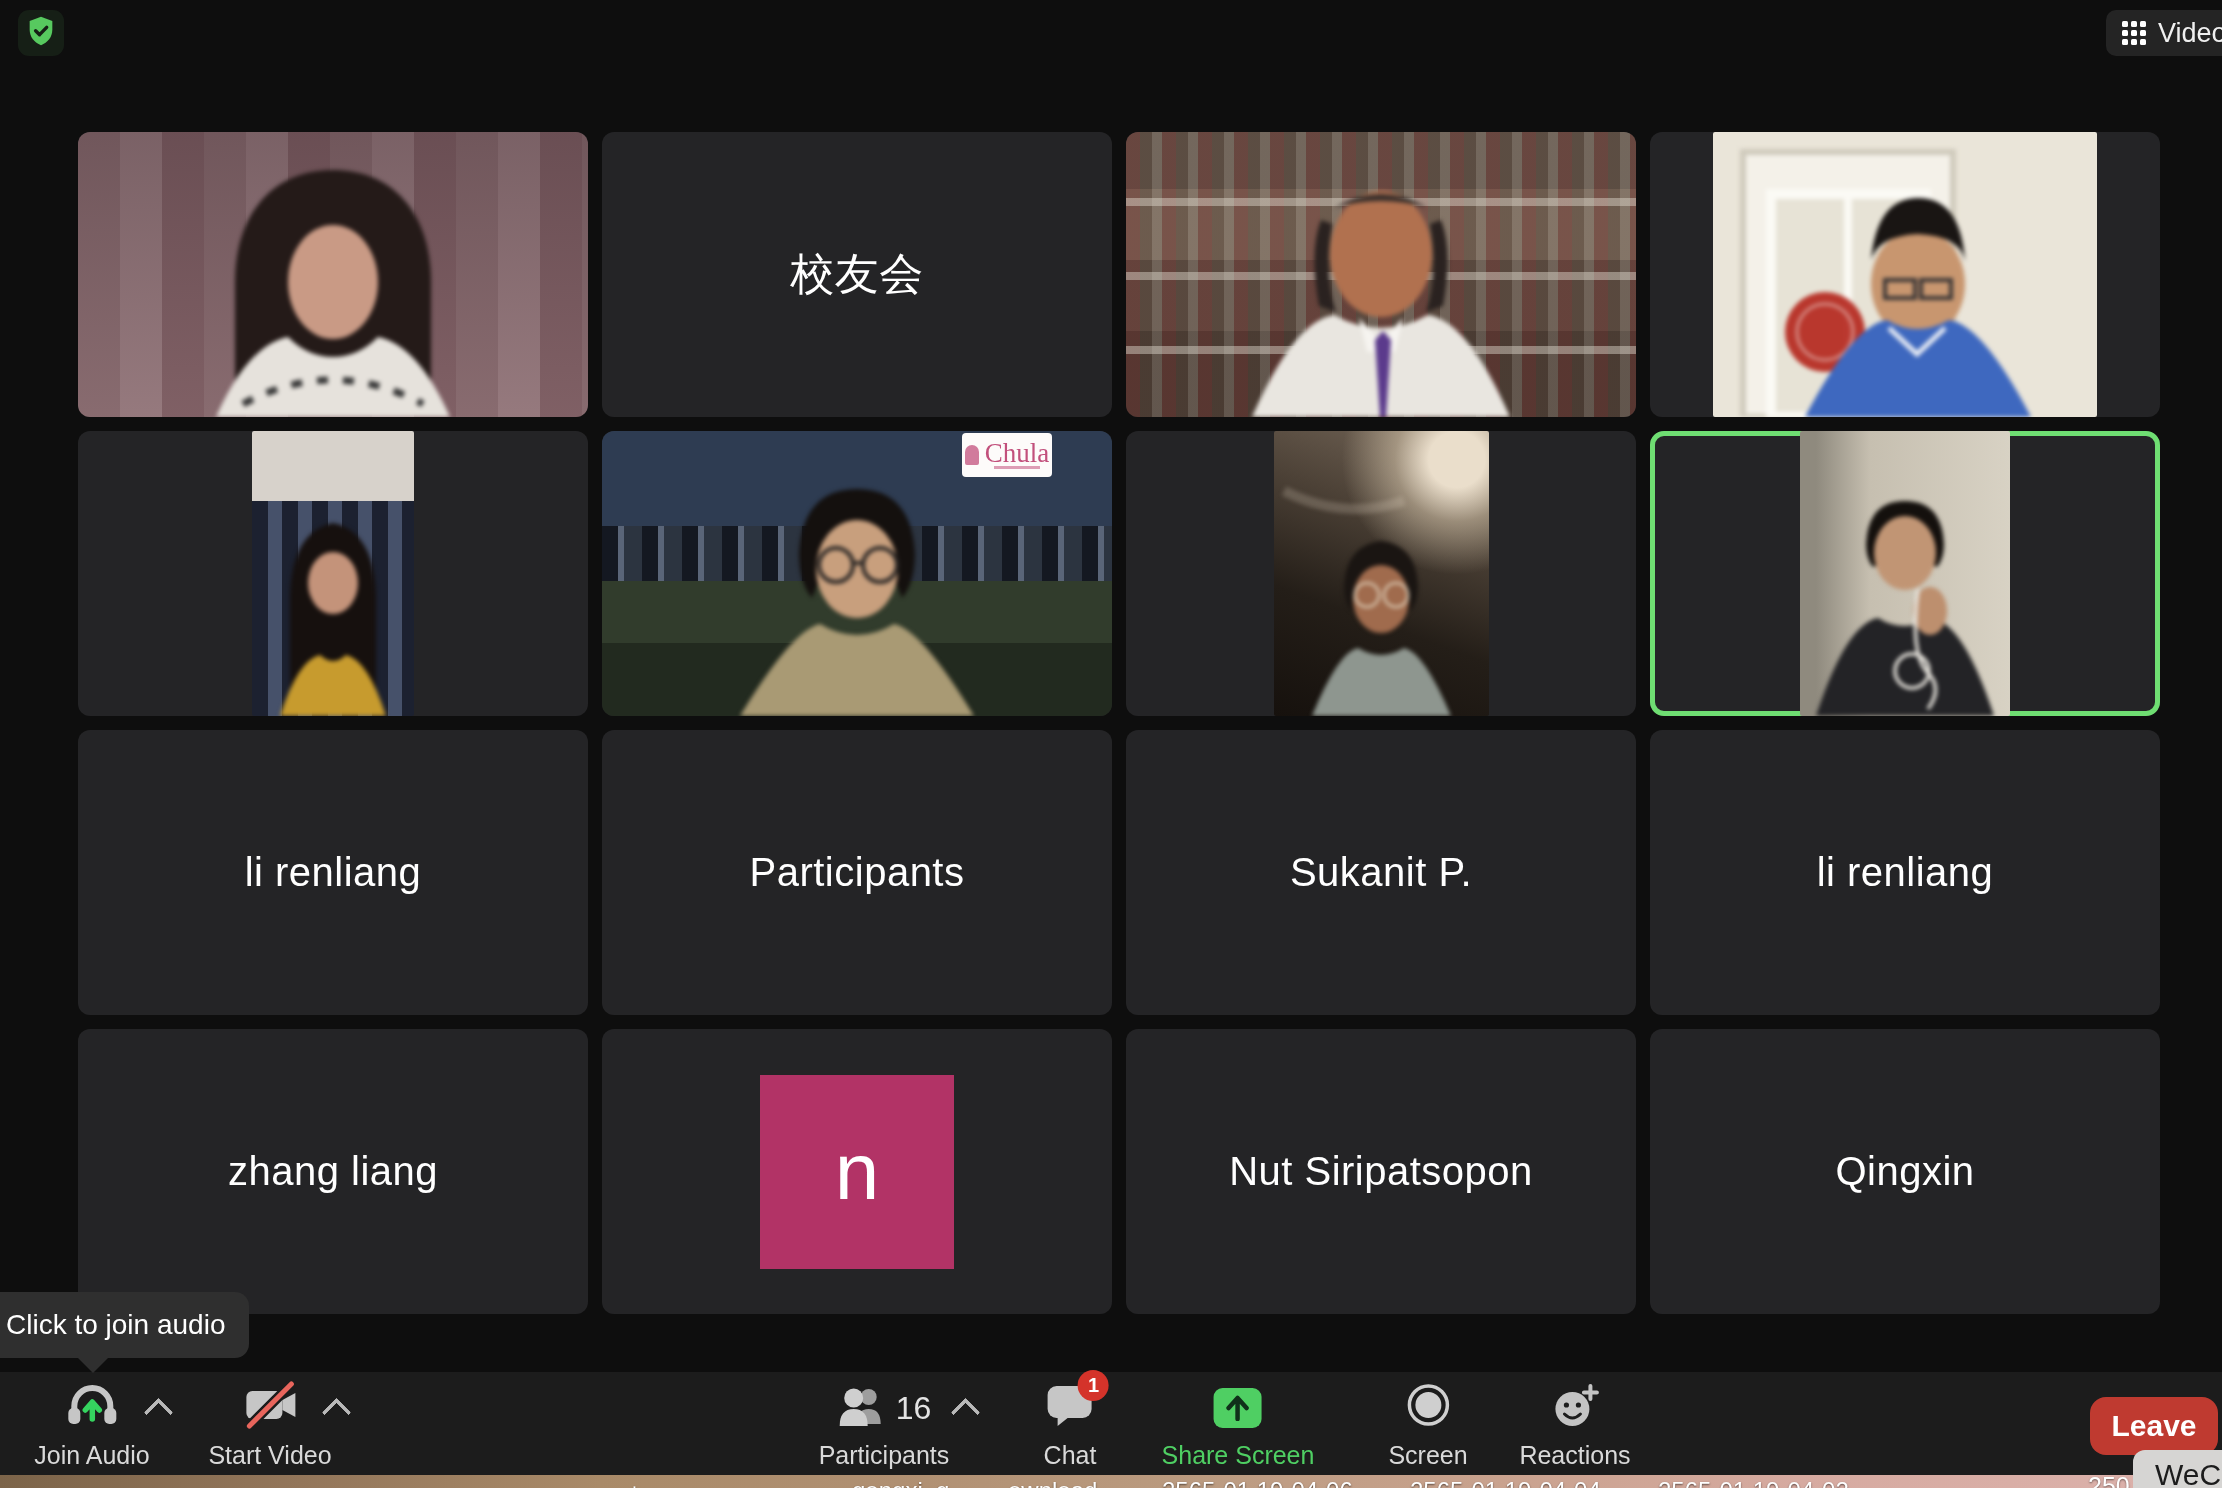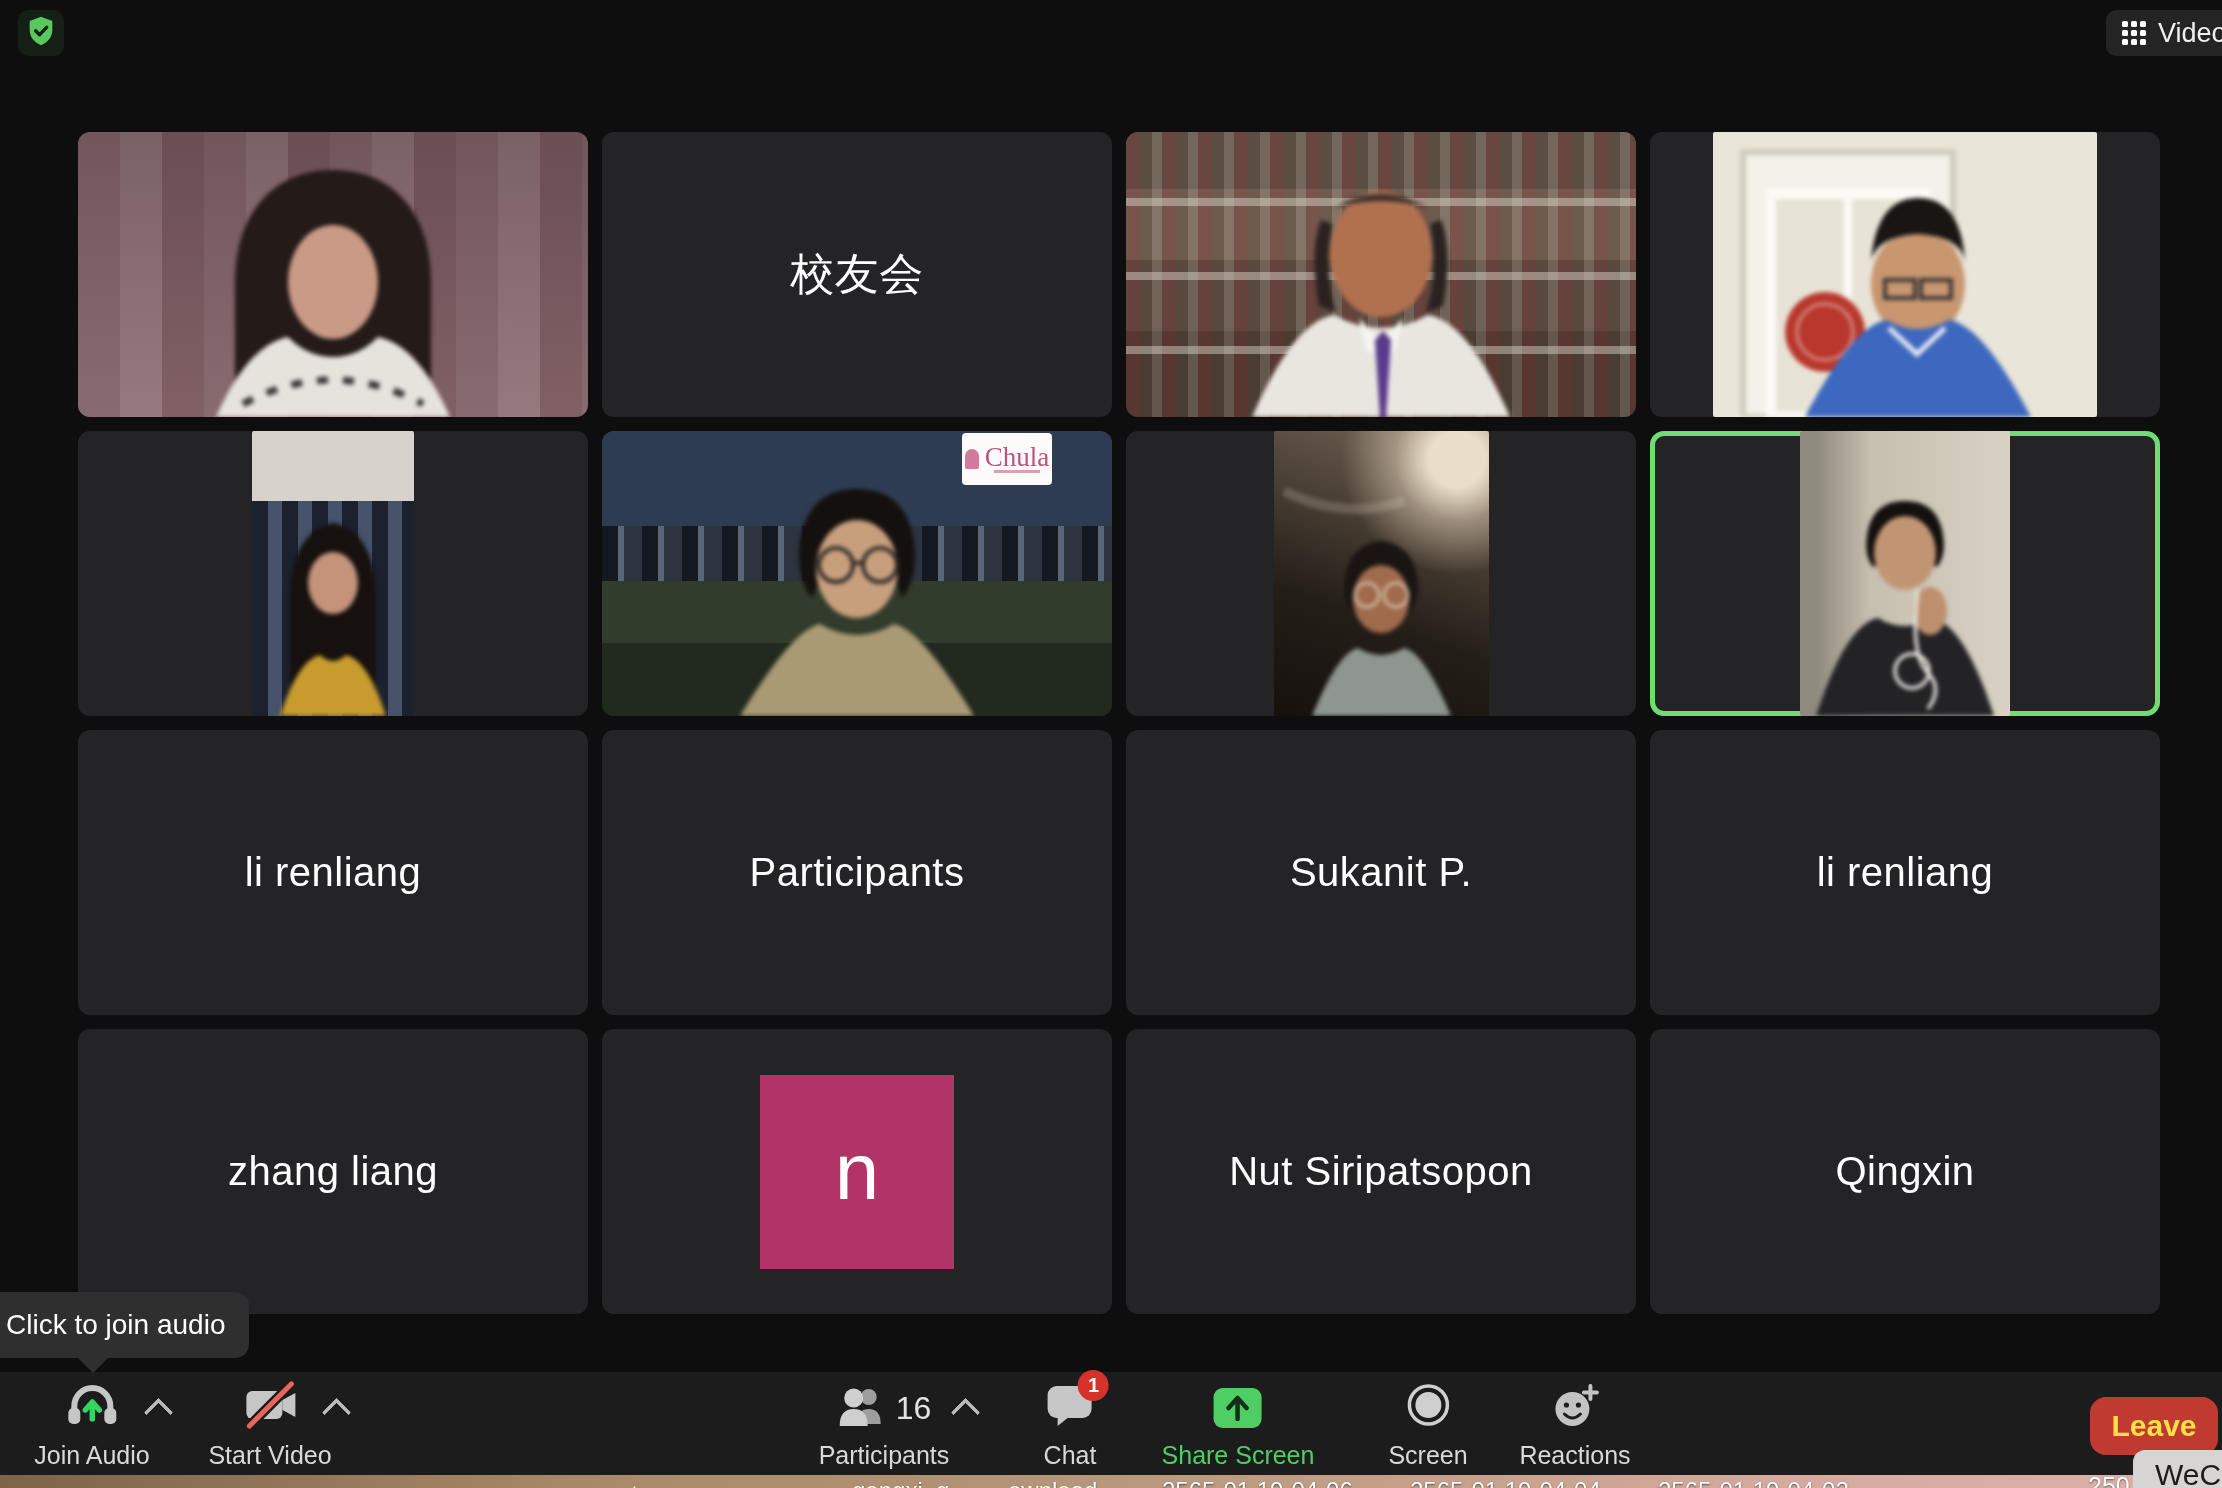--- a/index.html
+++ b/index.html
@@ -39,21 +39,21 @@
   .bg-skyline{background:
      linear-gradient(180deg,rgba(0,0,0,0) 0 150px,#313c2c 150px 212px,#222a1f 212px),
      linear-gradient(180deg,#2e3c52 0 95px,rgba(0,0,0,0) 95px),
      repeating-linear-gradient(90deg,#141821 0 16px,#5a6578 16px 22px,#2c3440 22px 40px);}
   .bg-car{background:
      radial-gradient(circle at 85% 10%,#eadecb 0 28px,rgba(214,198,172,.55) 62px,rgba(0,0,0,0) 115px),
      linear-gradient(200deg,#76685a 0%,#4d4237 32%,#241e18 64%,#16110d 100%);}
   .bg-beige{background:
      linear-gradient(90deg,#8f8a7e 0 16px,#c6bfb0 70px,#d8d2c4 100%);}
   
-  #chula{right:60px;top:2px;width:90px;height:52px;background:#fdfbfa;border-radius:4px;
+  #chula{right:60px;top:2px;width:90px;height:44px;background:#fdfbfa;border-radius:4px;
     display:flex;align-items:center;justify-content:center;gap:6px;z-index:3;}
   #chula .emblem{width:14px;height:20px;background:var(--chula-pink,#c2507c);border-radius:7px 7px 2px 2px;opacity:.75;}
   #chula .ctext{font-family:"Liberation Serif","DejaVu Serif",serif;color:var(--chula-pink,#c2507c);font-size:27px;line-height:22px;}
   #chula .sub{width:46px;height:3px;background:var(--chula-pink,#c2507c);opacity:.55;margin-top:2px;}
   
   .avatar{width:194px;height:194px;background:var(--avatar-pink,#b23366);display:flex;align-items:center;justify-content:center;
     color:#fff;font-size:80px;}
   
   #toolbar{left:0;top:1372px;width:2222px;height:103px;background:#1c1c1c;}
   .tb-item{position:absolute;top:1384px;transform:translateX(-50%);display:flex;flex-direction:column;
@@ -62,21 +62,21 @@
   .count{color:#e3e3e3;font-size:32px;}
   .chev{position:absolute;top:1402px;width:17px;height:17px;border-left:4px solid #b9b9b9;border-top:4px solid #b9b9b9;
     transform:rotate(45deg);border-radius:2px;}
   .green-label{color:var(--share-green,#3fd05c);}
   #share-ico{width:48px;height:40px;border-radius:9px;background:var(--share-green,#4fcf63);
     display:flex;align-items:center;justify-content:center;}
   .badge{position:absolute;right:-16px;top:-14px;width:31px;height:31px;border-radius:50%;
     background:var(--badge-red,#d4332a);color:#fff;font-size:20px;font-weight:bold;
     display:flex;align-items:center;justify-content:center;}
   #leave-btn{left:2090px;top:1397px;width:128px;height:58px;background:var(--leave-red,#bf3a30);
-    border-radius:16px;color:#fde047;font-weight:bold;font-size:30px;display:flex;align-items:center;justify-content:center;border:none;}
+    border-radius:16px;color:#ffffff;font-weight:bold;font-size:30px;display:flex;align-items:center;justify-content:center;border:none;}
   
   #tooltip{left:-18px;top:1292px;height:66px;background:#2f2f2f;border-radius:14px;color:#fff;
     font-size:28px;display:flex;align-items:center;padding:0 24px;z-index:5;}
   #tooltip:after{content:"";position:absolute;left:96px;top:100%;border:15px solid transparent;border-top-color:#2f2f2f;}
   
   #desktop-strip{left:0;top:1475px;width:2222px;height:13px;overflow:visible;
     background:linear-gradient(90deg,#7c6449 0,#93765a 300px,#a98a68 600px,#b09072 900px,#bb9b80 1200px,#c9a28e 1500px,#d6aaa0 1800px,#dcb2ac 2222px);}
   .fname{position:absolute;top:2px;color:#fff;font-size:24px;text-shadow:0 1px 2px rgba(0,0,0,.6);white-space:nowrap;}
   #partial-number{left:2088px;top:1472px;color:#fff;font-size:25px;text-shadow:0 1px 2px rgba(0,0,0,.5);z-index:6;}
   #wechat-win{left:2133px;top:1450px;width:120px;height:40px;background:#d6d5d3;border-radius:12px 0 0 0;

